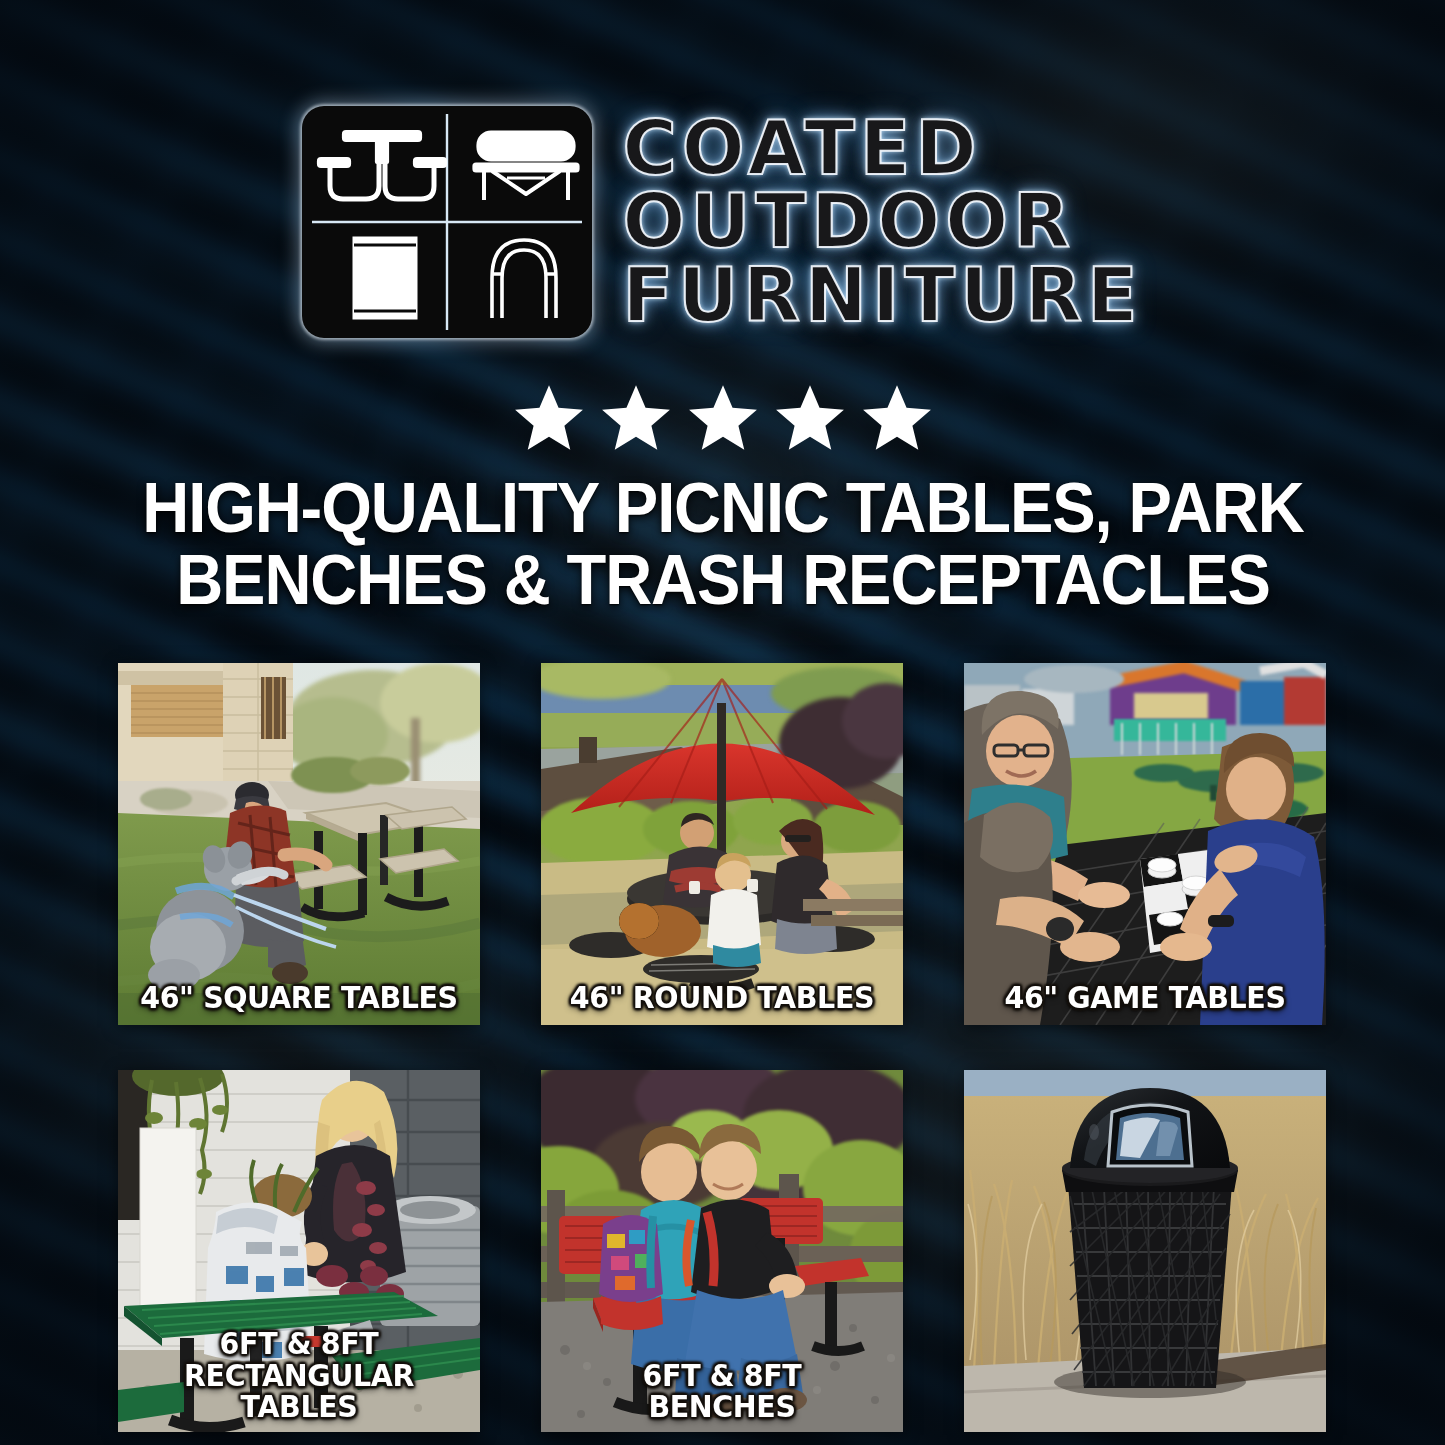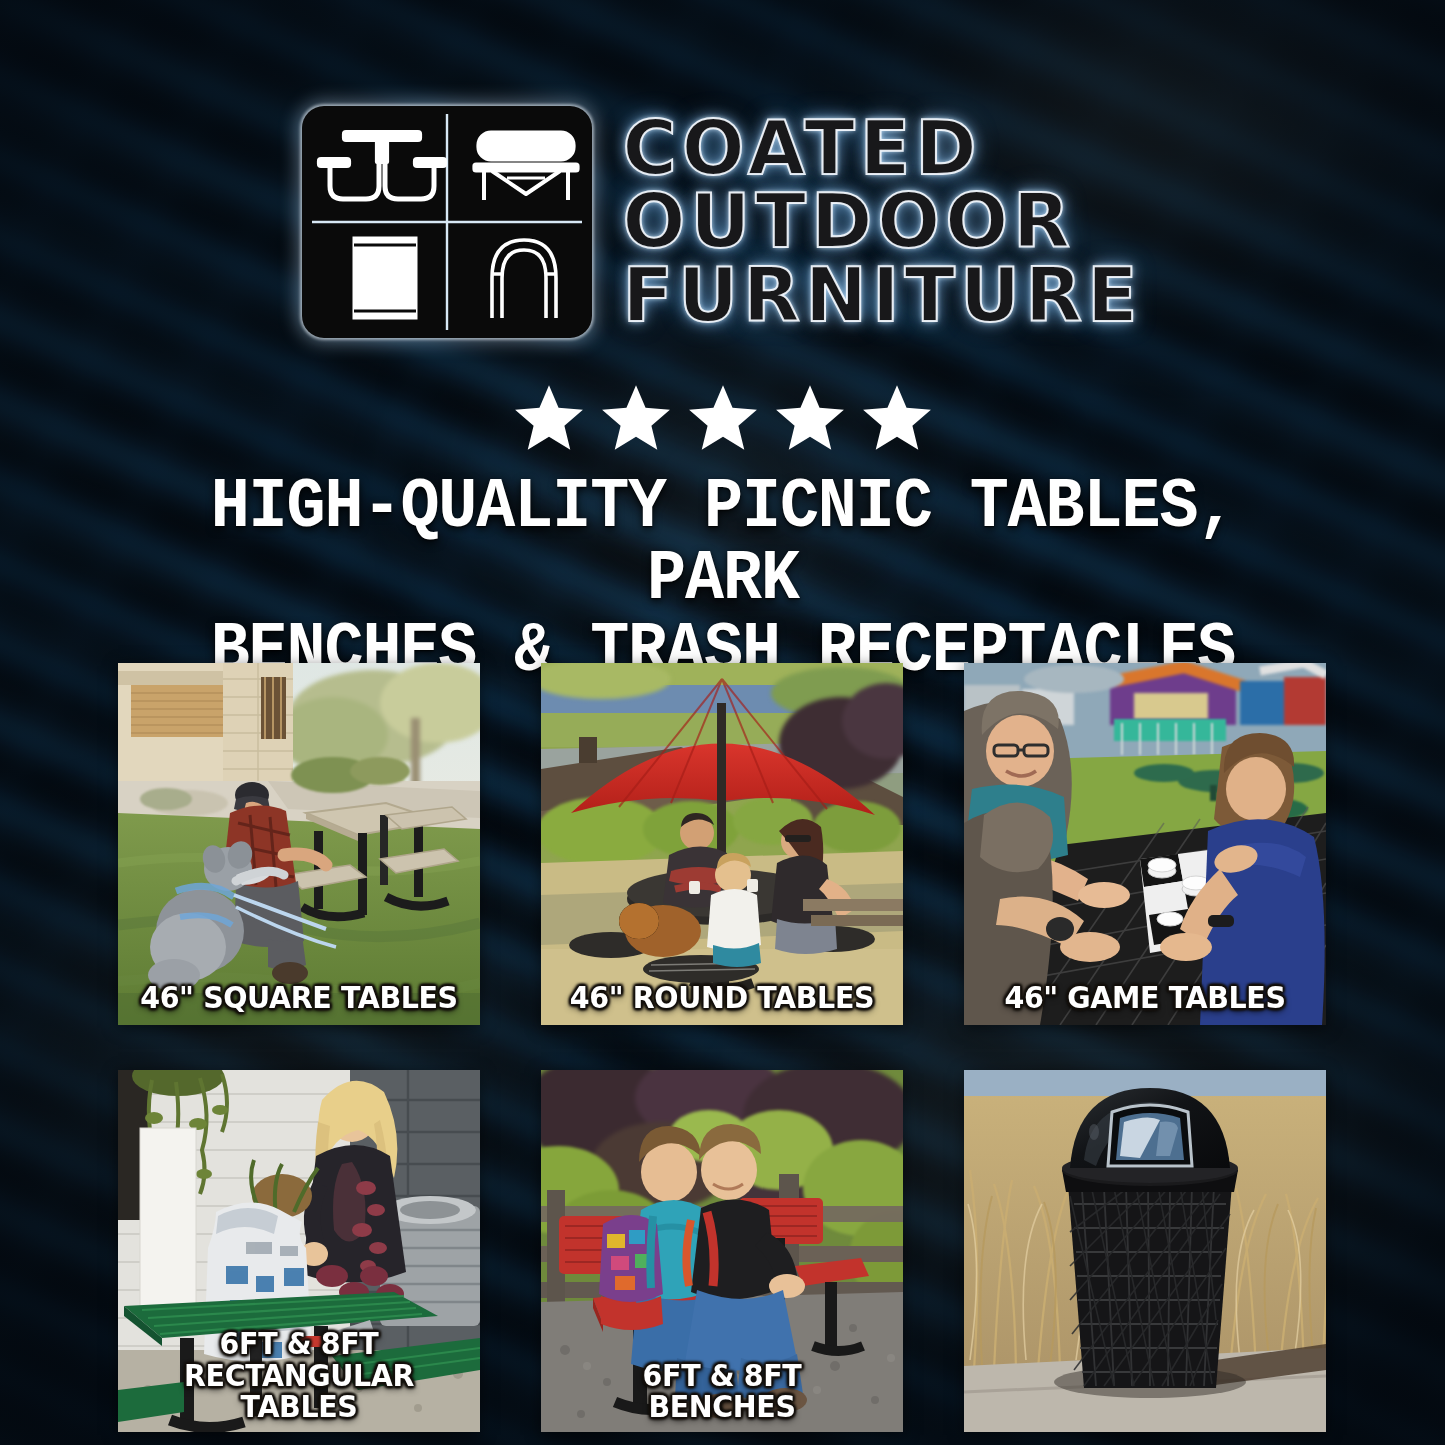--- a/index.html
+++ b/index.html
@@ -92,21 +92,21 @@
   .stars {
     position:absolute; left:0; right:0; top:333px;
     display:flex; justify-content:center; align-items:center; gap:13px;
   }
   .star { width:74px; height:74px; display:block; }
 
   
   .headline {
     position:absolute; left:50%; transform:translateX(-50%);
     top:424px; width:1260px; text-align:center;
-    font-family:Liberation Mono, monospace;
+    font-family:Liberation Sans, sans-serif;
     font-weight:700;
     font-size:70px; line-height:1.03;
     letter-spacing:-1.2px;
     color:#ffffff;
     text-shadow:0 3px 9px rgba(0,0,0,.80), 0 1px 2px rgba(0,0,0,.9);
     transform-origin:center;
   }
   .headline .hl { display:block; transform:scaleX(.93); }
 
   

